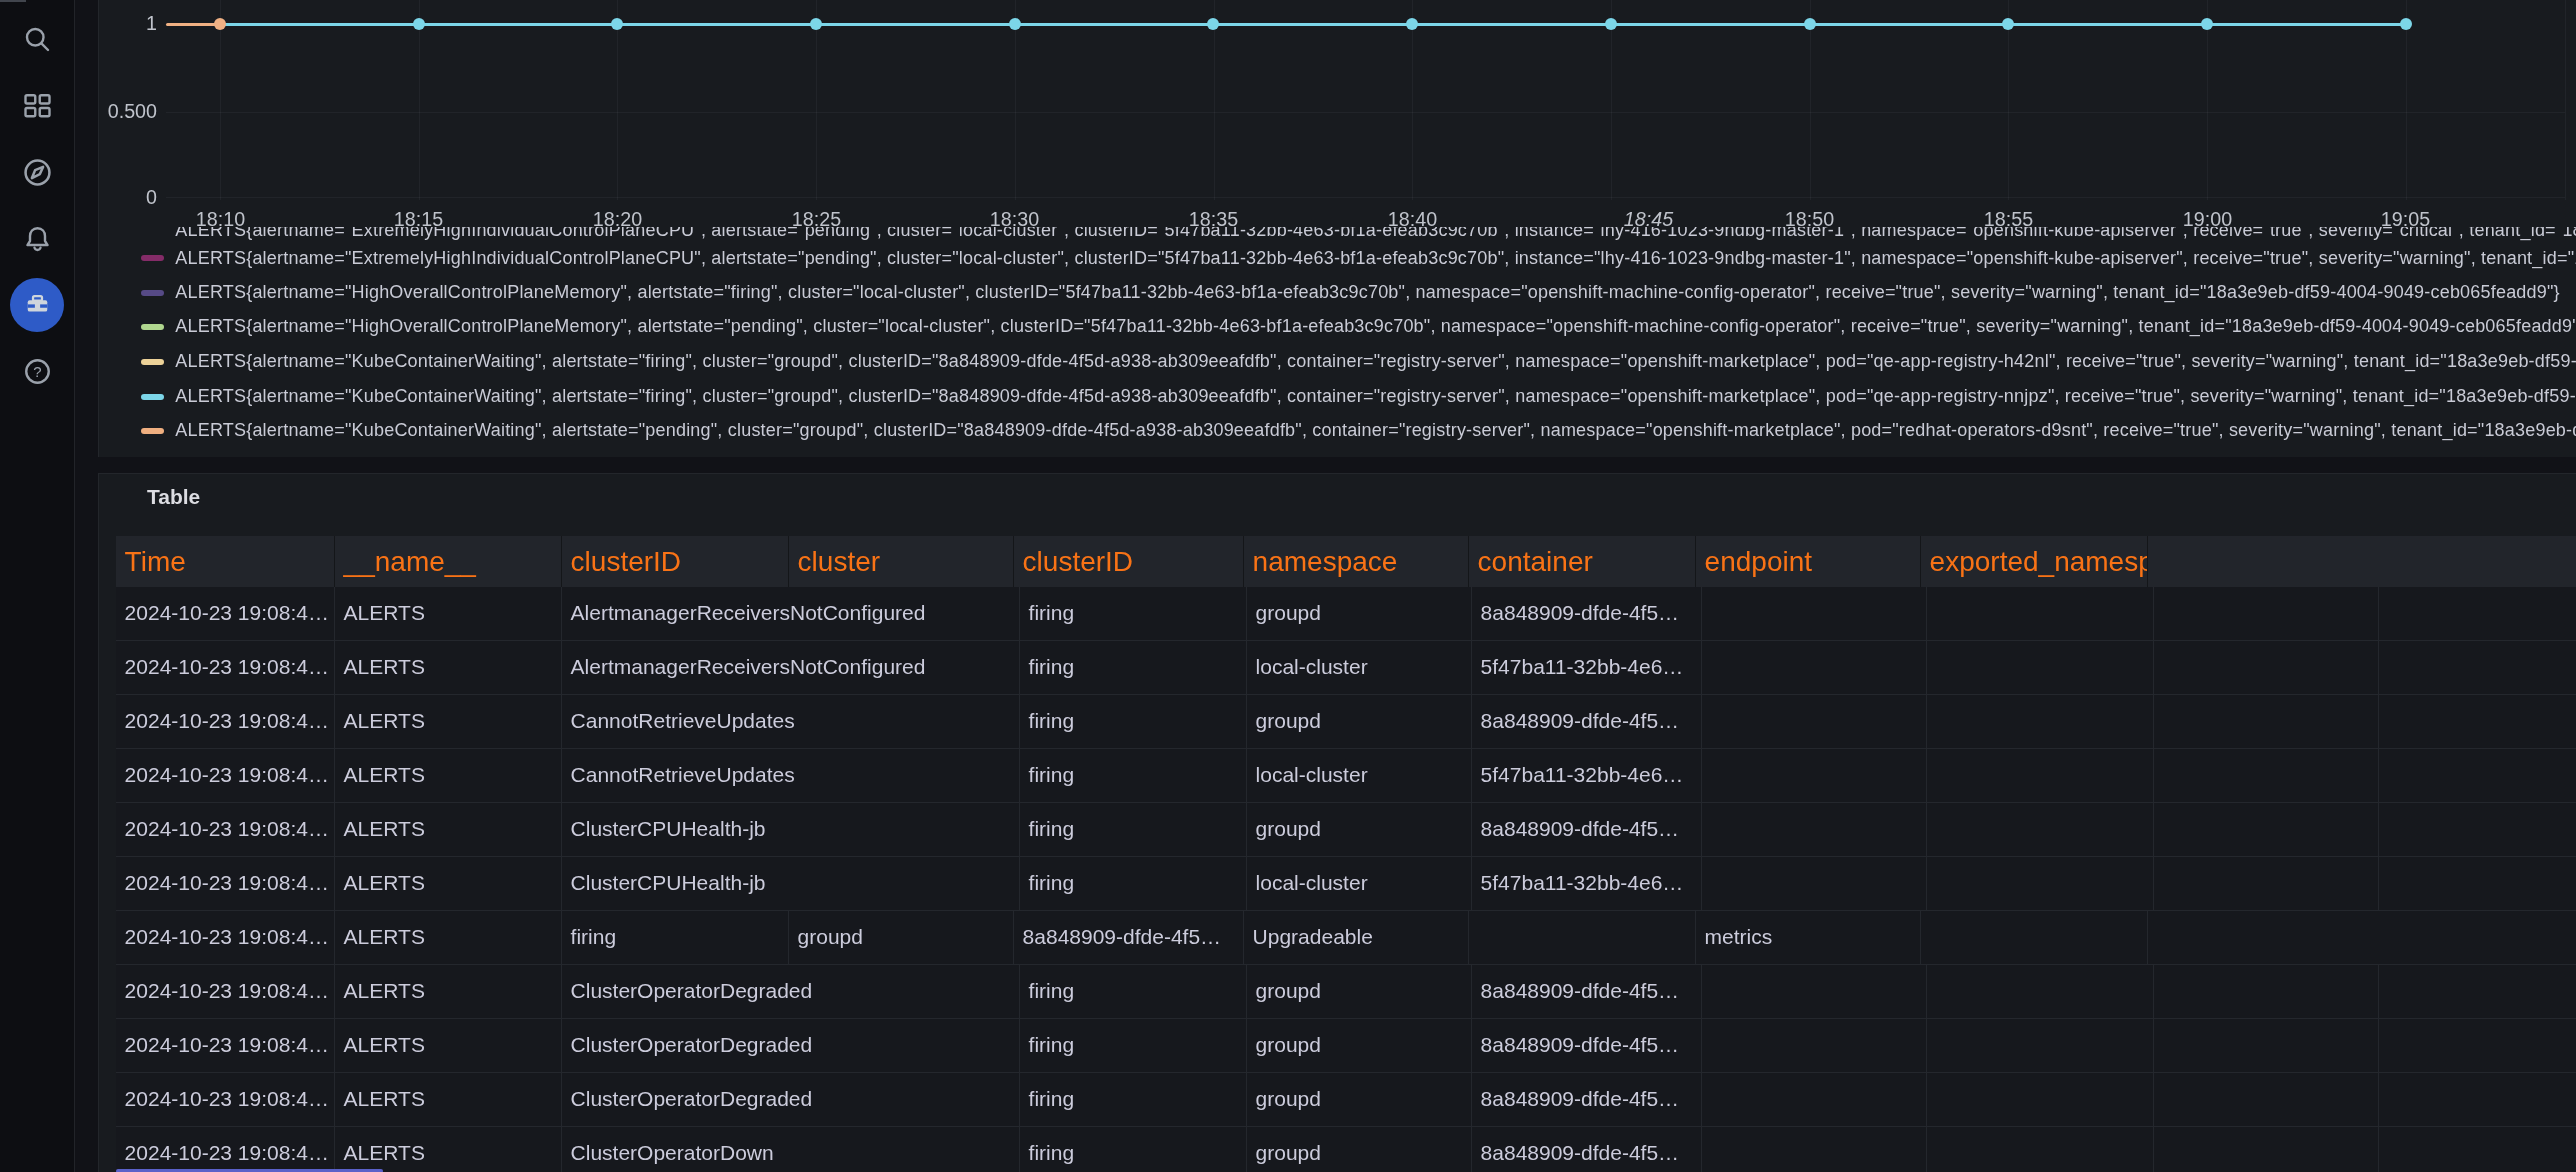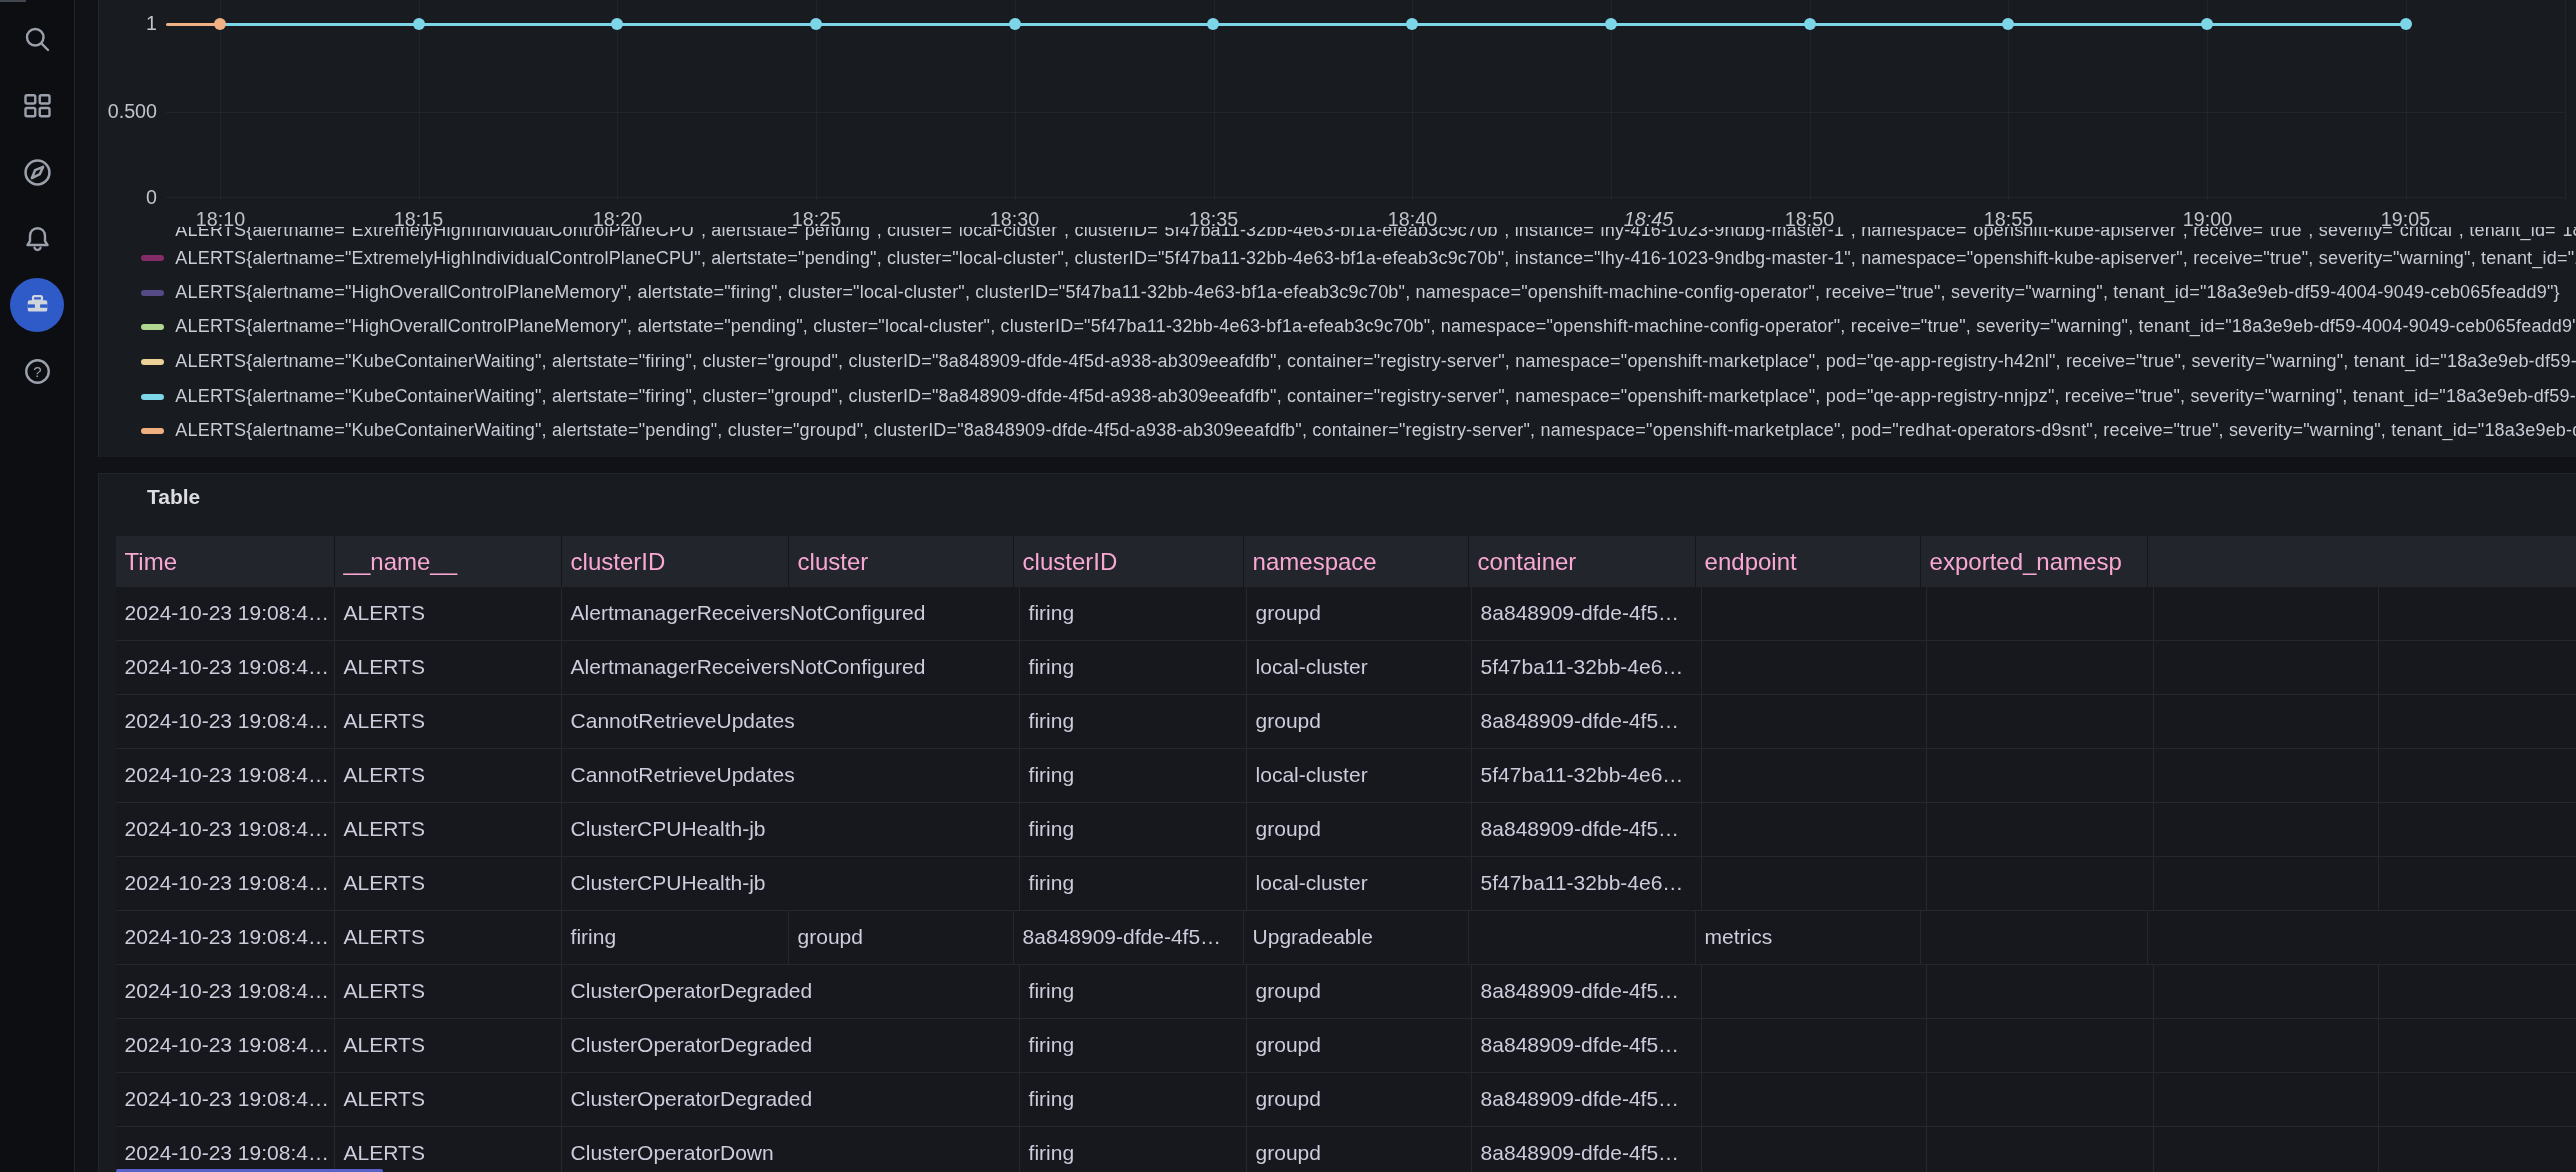--- a/index.html
+++ b/index.html
@@ -34,21 +34,21 @@
                cursor:pointer;overflow:hidden;width:2436px;}
   .swatch{display:inline-block;width:23px;height:6px;border-radius:3px;margin-right:11.3px;flex:0 0 23px;}
   .legend-label{font-size:18px;color:#c9cbd6;letter-spacing:0.2px;}
 
   
   .table-panel{position:absolute;left:98px;top:473px;width:2478px;height:699px;background:#181b1f;
                border:0.8px solid #23262b;border-bottom:none;overflow:hidden;}
   .panel-title{position:absolute;left:48px;top:10.6px;font-size:21px;font-weight:600;color:#dcdde2;}
   .tbl{position:absolute;left:16.6px;top:62px;width:2461px;bottom:0;overflow:hidden;background:#16181d;}
   .thead{display:flex;height:51px;background:#22252b;width:2489px;}
-  .th{font-size:24px;line-height:51px;color:#f9a8d4;padding:0 9px;box-sizing:border-box;
+  .th{font-size:28px;line-height:51px;color:#f97316;padding:0 9px;box-sizing:border-box;
       border-right:0.8px solid rgba(0,0,0,0.4);white-space:nowrap;overflow:hidden;cursor:pointer;flex:0 0 auto;}
   .tr{display:flex;height:53px;width:2489px;border-bottom:0.8px solid #24272d;}
   .td{font-size:21px;line-height:52px;color:#ccccdc;padding:0 9px;box-sizing:border-box;
       border-right:0.8px solid #24272d;white-space:nowrap;overflow:hidden;flex:0 0 auto;}
   .hscroll{position:absolute;left:16.6px;bottom:0;width:267px;height:4.5px;border-radius:2.3px;
            background:#5a61c9;cursor:pointer;}
 </style>
 </head>
 <body>
 

